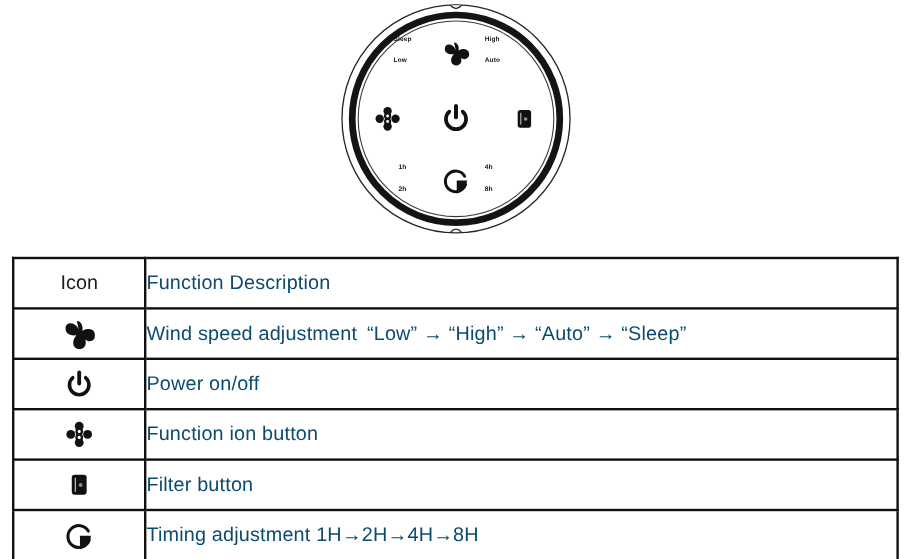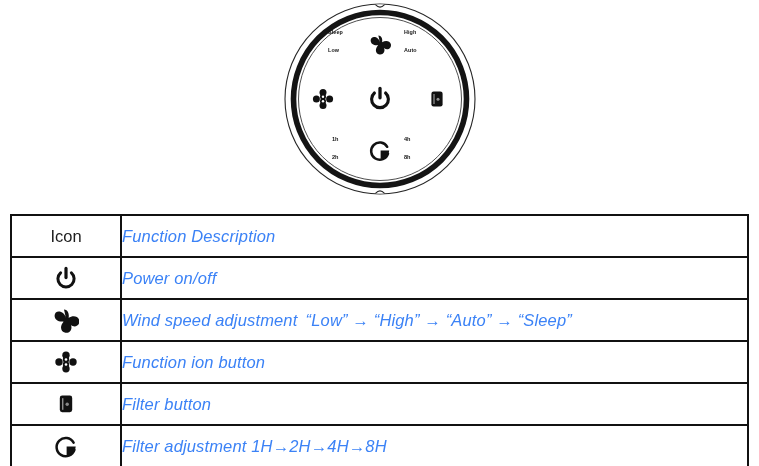--- a/index.html
+++ b/index.html
@@ -49,24 +49,23 @@
   }
   .col-icon{ width:108px; }
   .cell-icon{
     text-align:center;
     height:40px;
   }
   .cell-desc{
     height:40px;
     padding-left:13px;
     font-size:16.5px;
-    color:#3b82f6;
+    color:#0c4a6e;
     letter-spacing:0.15px;
     white-space:nowrap;
-    font-style:italic;
   }
   .head-icon{
     text-align:center;
     font-size:16.5px;
     color:#1d1d1d;
     height:40px;
   }
   .icon-wrap{
     display:inline-block;
     line-height:0;
@@ -139,42 +138,42 @@
 <table id="function-table">
   <tbody>
     <tr>
       <td class="col-icon head-icon">Icon</td>
       <td class="cell-desc">Function Description</td>
     </tr>
 
     <tr>
       <td class="col-icon cell-icon">
         <span class="icon-wrap">
-          <svg width="26" height="26" viewBox="0 0 26 26">
-            <path d="M 7.6,7.8 A 8.1 8.1 0 1 0 18.4,7.8" fill="none" stroke="#111111" stroke-width="3.0" stroke-linecap="round"></path>
-            <line x1="13" y1="3.4" x2="13" y2="12.6" stroke="#111111" stroke-width="3.2" stroke-linecap="round"></line>
-          </svg>
-        </span>
-      </td>
-      <td class="cell-desc">Power on/off</td>
-    </tr>
-
-    <tr>
-      <td class="col-icon cell-icon">
-        <span class="icon-wrap">
           <svg width="26" height="26" viewBox="-13 -13 26 26">
             <path d="M0,-1.6 C-1.2,-9.6 -11.4,-11.0 -11.4,-4.2 C-11.4,0.6 -6.0,2.4 -1.8,1.2
                      C-6.4,5.0 -6.0,12.0 -0.6,12.8 C4.0,13.4 6.6,9.4 5.0,5.0
                      C9.0,8.6 14.6,5.0 13.2,0.0 C12.0,-4.2 6.6,-4.8 2.6,-2.2
                      C3.6,-6.6 1.2,-10.6 -2.0,-10.4 Z" fill="#111111"></path>
             <circle cx="0" cy="0.8" r="2.7" fill="#111111"></circle>
           </svg>
         </span>
       </td>
       <td class="cell-desc">Wind speed adjustment  “Low”  →  “High”  →  “Auto”  →  “Sleep”</td>
+    </tr>
+
+    <tr>
+      <td class="col-icon cell-icon">
+        <span class="icon-wrap">
+          <svg width="26" height="26" viewBox="0 0 26 26">
+            <path d="M 7.6,7.8 A 8.1 8.1 0 1 0 18.4,7.8" fill="none" stroke="#111111" stroke-width="3.0" stroke-linecap="round"></path>
+            <line x1="13" y1="3.4" x2="13" y2="12.6" stroke="#111111" stroke-width="3.2" stroke-linecap="round"></line>
+          </svg>
+        </span>
+      </td>
+      <td class="cell-desc">Power on/off</td>
     </tr>
 
     <tr>
       <td class="col-icon cell-icon">
         <span class="icon-wrap">
           <svg width="26" height="26" viewBox="-13 -13 26 26">
             <circle cx="0" cy="-6.8" r="3.7" fill="#111111"></circle>
             <circle cx="0" cy="6.8" r="3.7" fill="#111111"></circle>
             <circle cx="-7.0" cy="0" r="3.7" fill="#111111"></circle>
             <circle cx="7.0" cy="0" r="3.7" fill="#111111"></circle>
@@ -203,16 +202,16 @@
 
     <tr>
       <td class="col-icon cell-icon">
         <span class="icon-wrap">
           <svg width="26" height="26" viewBox="-13 -13 26 26">
             <path d="M 7.6,-3.4 A 9.1 9.1 0 1 0 8.4,3.8" fill="none" stroke="#111111" stroke-width="2.5" stroke-linecap="round"></path>
             <path d="M 0.6,0.4 L 9.7,0.4 A 9.1 9.1 0 0 1 0.6,9.5 Z" fill="#111111"></path>
           </svg>
         </span>
       </td>
-      <td class="cell-desc">Filter adjustment 1H→2H→4H→8H</td>
+      <td class="cell-desc">Timing adjustment 1H→2H→4H→8H</td>
     </tr>
   </tbody>
 </table>
 
 </body></html>

